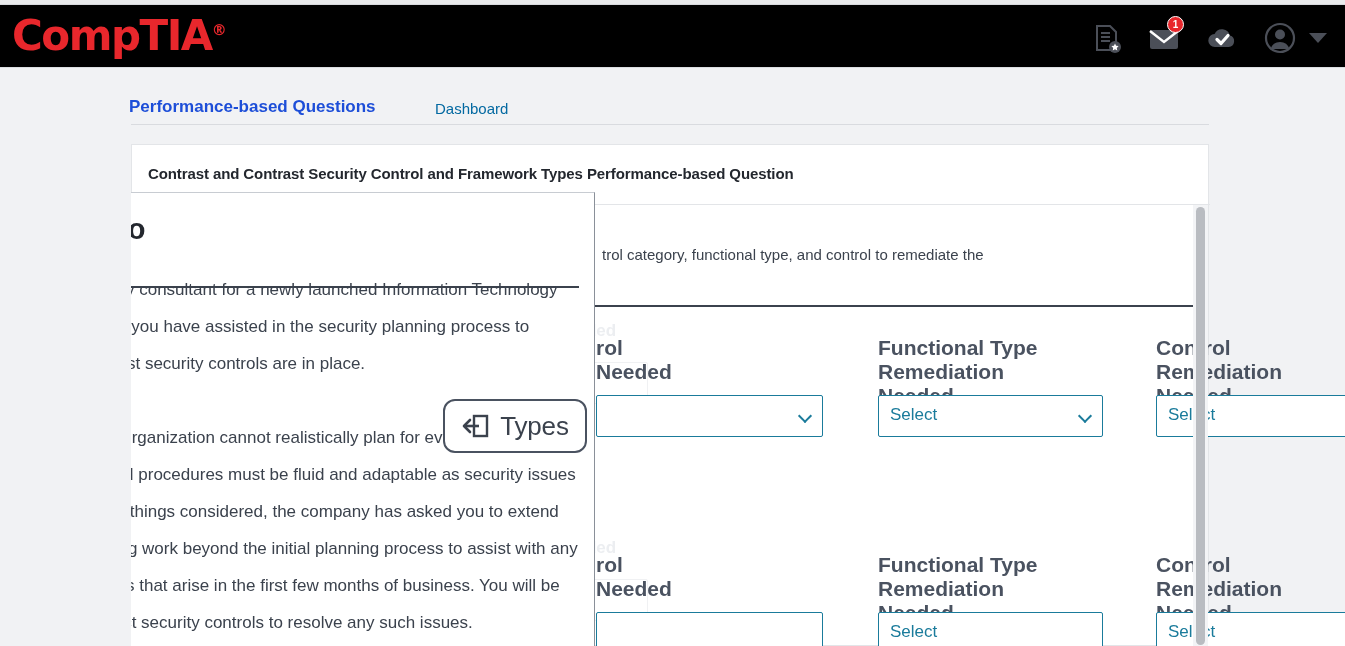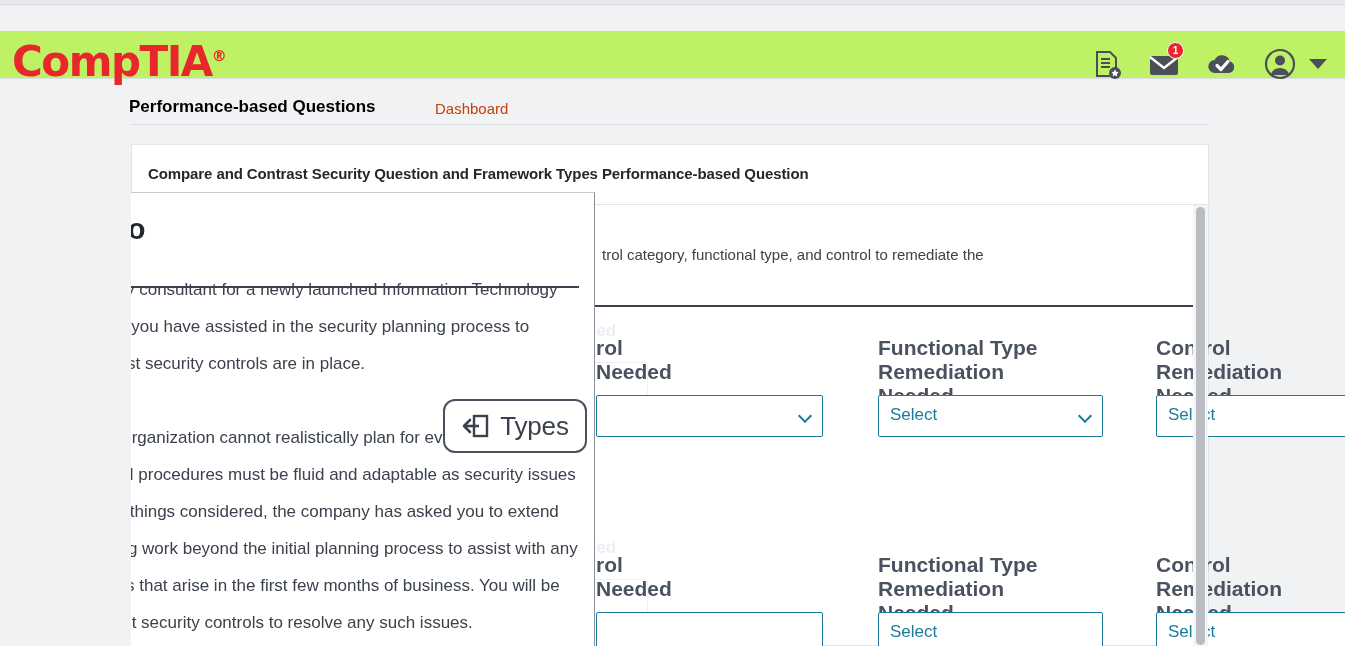--- a/index.html
+++ b/index.html
@@ -12,22 +12,22 @@
   }
 
   
   .top-strip {
     position: absolute; top: 0; left: 0; width: 1345px; height: 5px;
     background: #e9eaec; border-bottom: 1px solid #d7d9dd;
   }
 
   
   .app-header {
-    position: absolute; top: 5px; left: 0; width: 1345px; height: 48px;
-    background: #bef264; border-bottom: 1px solid #dcdee2; margin-top: 26px;
+    position: absolute; top: 5px; left: 0; width: 1345px; height: 63px;
+    background: #000000; border-bottom: 1px solid #dcdee2;
   }
   .logo {
     position: absolute; left: 12px; top: 6px;
     font-size: 42px; font-weight: bold; letter-spacing: -1.5px;
     color: #e8272c; font-family: "DejaVu Sans", sans-serif;
   }
   .logo .reg { font-size: 15px; vertical-align: super; }
 
   .header-icons {
     position: absolute; right: 18px; top: 16px;
@@ -53,24 +53,24 @@
 
   
   .page-body { position: absolute; top: 68px; left: 0; width: 1345px; height: 578px; }
 
   .tabs-row {
     position: absolute; left: 131px; top: 13px; width: 1078px; height: 44px;
     border-bottom: 1px solid #d9dbdf;
   }
   .tab {
     position: absolute; bottom: 7px;
-    font-size: 17px; color: #000000;
+    font-size: 17px; color: #1d4ed8;
   }
   .tab-active { left: 0; font-weight: bold; margin-left: -2px; }
-  .tab-inactive { left: 304px; font-weight: normal; color: #c2410c; font-size: 15px; }
+  .tab-inactive { left: 304px; font-weight: normal; color: #0369a1; font-size: 15px; }
 
   
   .card {
     position: absolute; left: 131px; top: 76px; width: 1078px; height: 502px;
     background: #ffffff; border: 1px solid #e3e5e8;
   }
   .card-title {
     position: absolute; left: 16px; top: 20px;
     font-size: 15px; font-weight: bold; color: #23272e;
     letter-spacing: -0.1px;
@@ -250,21 +250,21 @@
 
 <div class="page-body">
 
   <div class="tabs-row">
     <div class="tab tab-active">Performance-based Questions</div>
     <div class="tab tab-inactive">Dashboard</div>
   </div>
 
   <div class="card">
 
-    <div class="card-title">Compare and Contrast Security Question and Framework Types Performance-based Question</div>
+    <div class="card-title">Contrast and Contrast Security Control and Framework Types Performance-based Question</div>
     <div class="card-divider"></div>
 
     <div class="ghost-layer">
       <div class="ghost-title">Instructions</div>
       <div class="ghost-sub">
         <div>Select from the dropdown</div>
         <div>in each scenario.</div>
       </div>
       <div class="ghost-instr" style="left:470px;">trol category, functional type, and control to remediate the</div>
       <div class="ghost-rule"></div>

